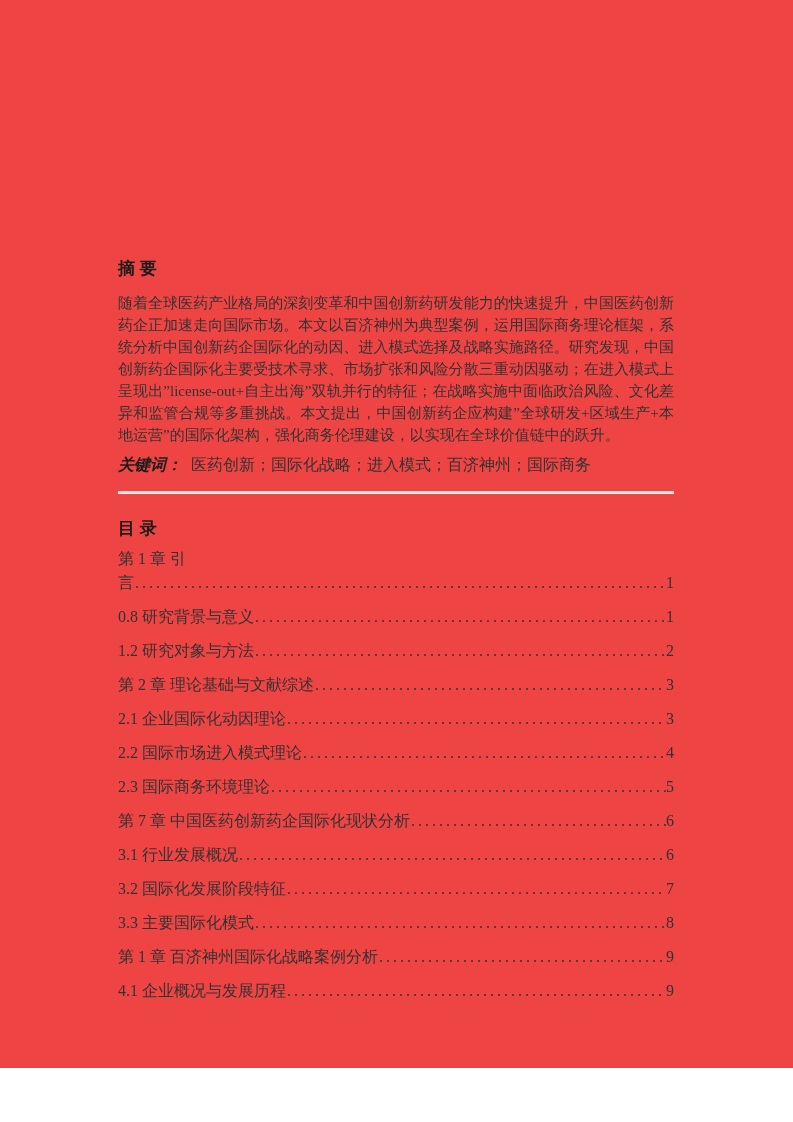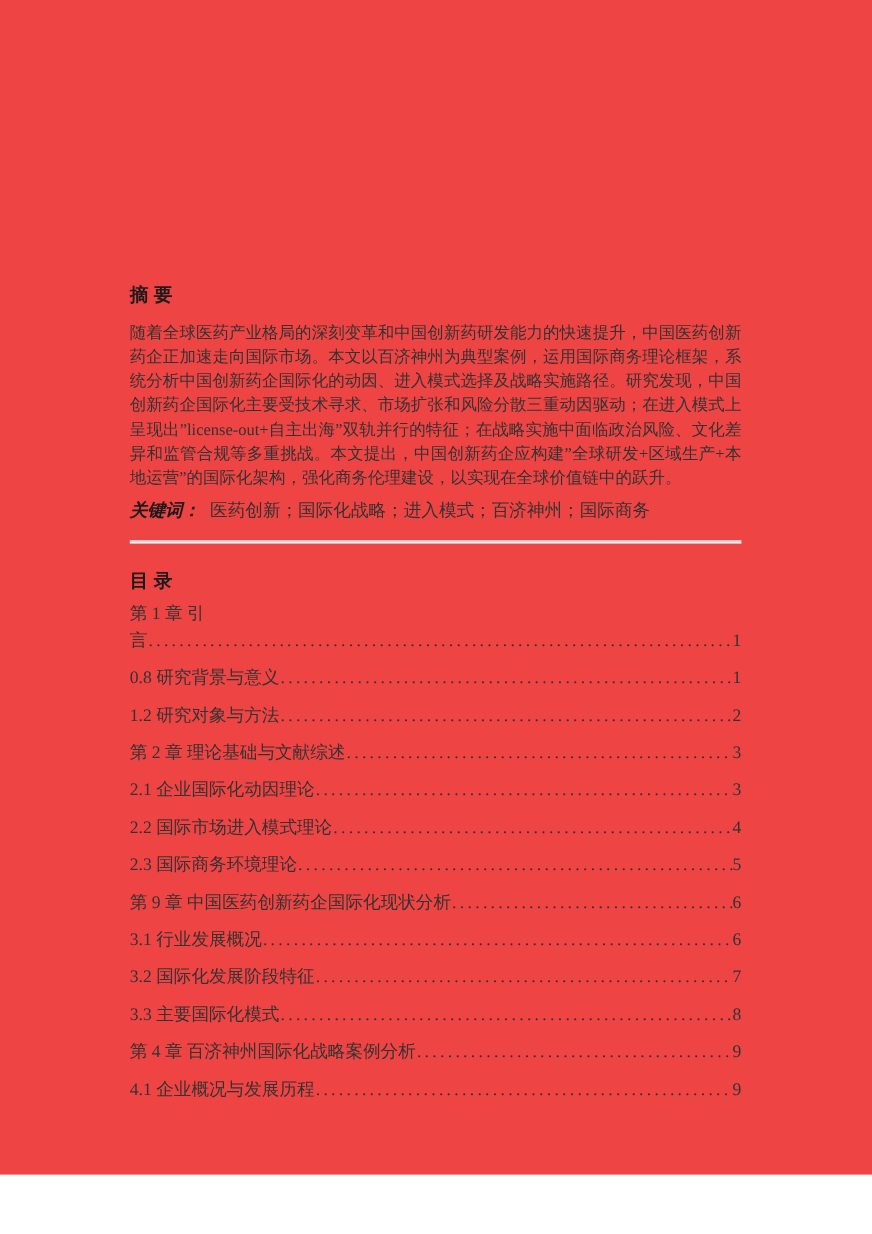--- a/index.html
+++ b/index.html
@@ -151,21 +151,21 @@
         <span class="toc-page">4</span>
       </div>
 
       <div class="toc-row">
         <span class="toc-label">2.3 国际商务环境理论</span>
         <span class="leader"></span>
         <span class="toc-page">5</span>
       </div>
 
       <div class="toc-row">
-        <span class="toc-label">第 9 章 中国医药创新药企国际化现状分析</span>
+        <span class="toc-label">第 7 章 中国医药创新药企国际化现状分析</span>
         <span class="leader"></span>
         <span class="toc-page">6</span>
       </div>
 
       <div class="toc-row">
         <span class="toc-label">3.1 行业发展概况</span>
         <span class="leader"></span>
         <span class="toc-page">6</span>
       </div>
 
@@ -175,21 +175,21 @@
         <span class="toc-page">7</span>
       </div>
 
       <div class="toc-row">
         <span class="toc-label">3.3 主要国际化模式</span>
         <span class="leader"></span>
         <span class="toc-page">8</span>
       </div>
 
       <div class="toc-row">
-        <span class="toc-label">第 4 章 百济神州国际化战略案例分析</span>
+        <span class="toc-label">第 1 章 百济神州国际化战略案例分析</span>
         <span class="leader"></span>
         <span class="toc-page">9</span>
       </div>
 
       <div class="toc-row">
         <span class="toc-label">4.1 企业概况与发展历程</span>
         <span class="leader"></span>
         <span class="toc-page">9</span>
       </div>
 

